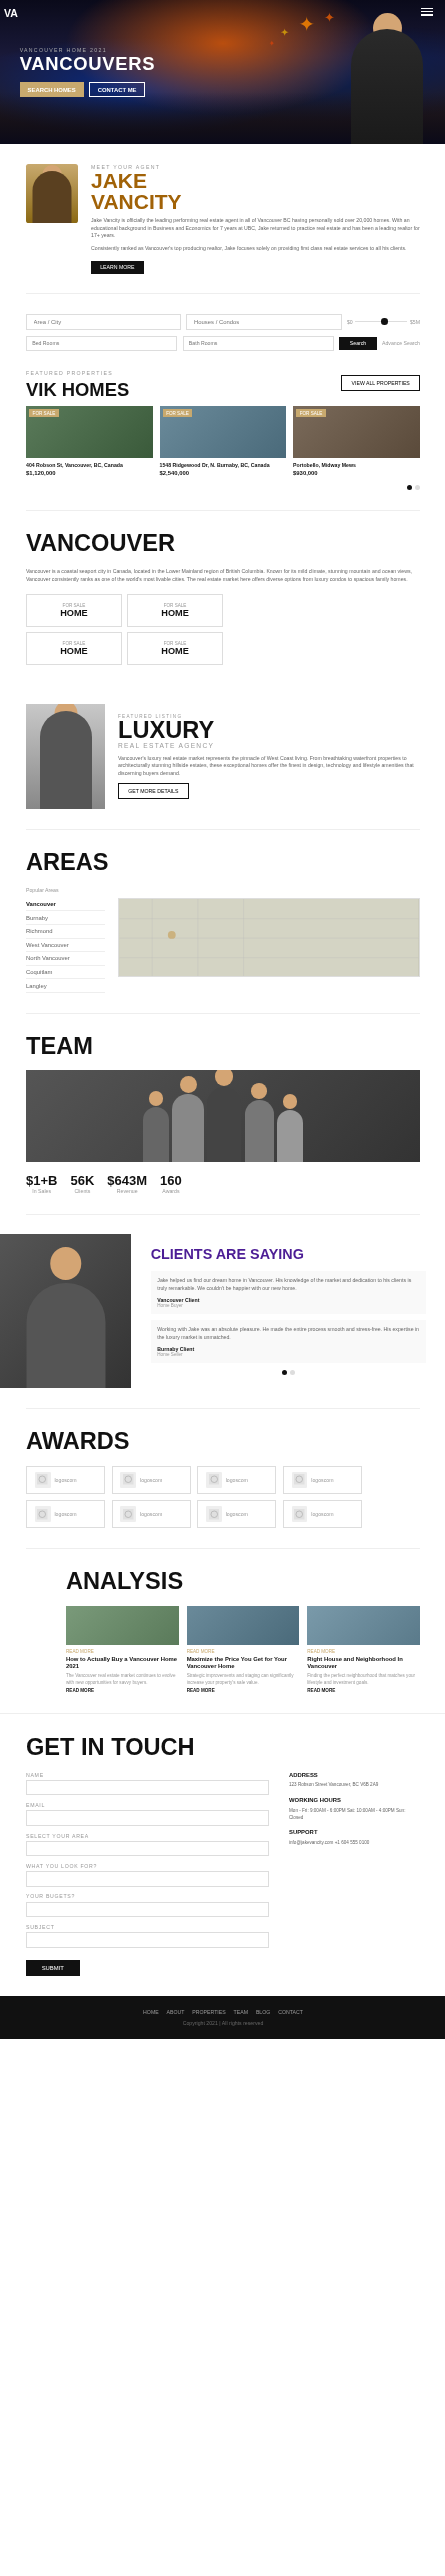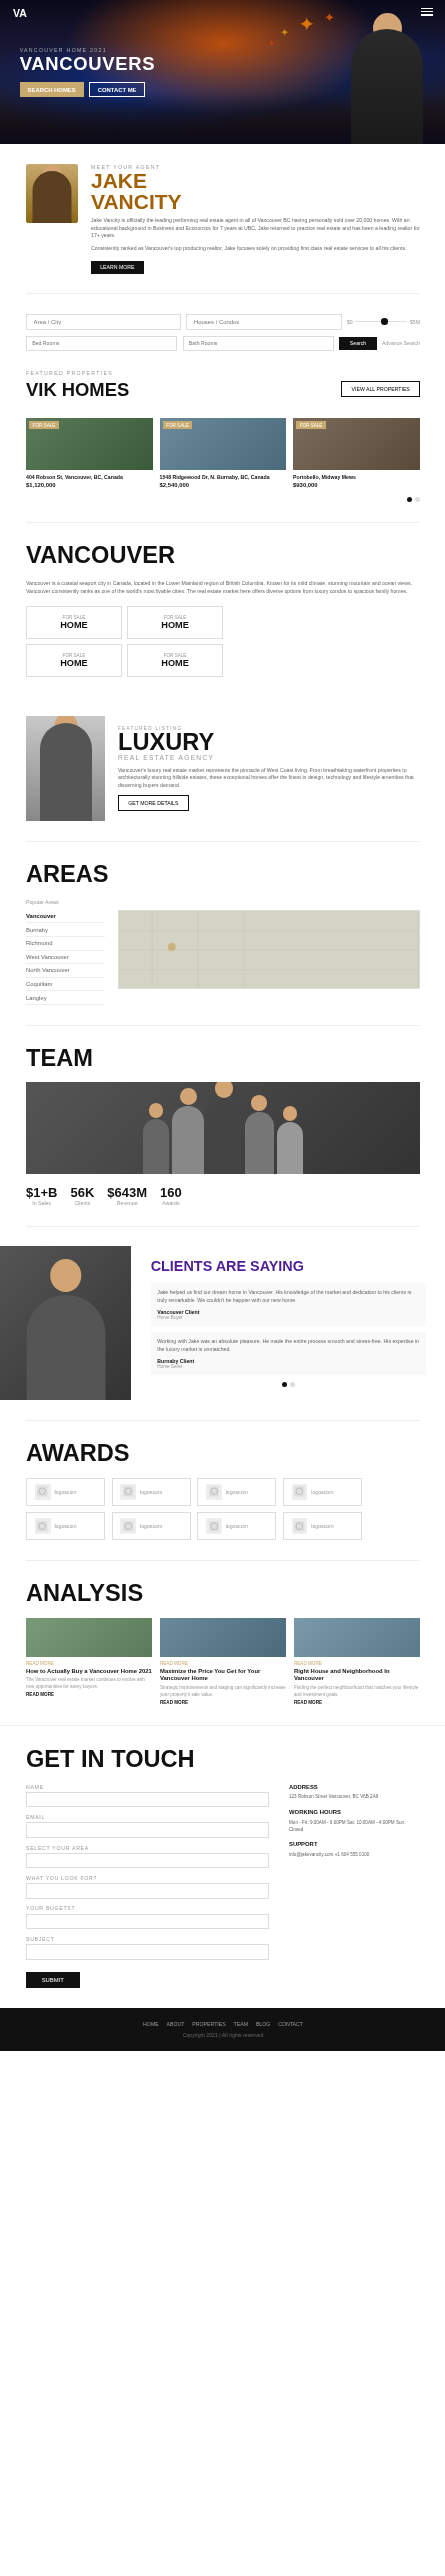--- a/index.html
+++ b/index.html
@@ -43,21 +43,21 @@
       padding: 3.3px 7.9px; font-size: 5.9px; font-weight: bold;
       border: none; cursor: pointer; text-transform: uppercase;
     }
     .hero-btn-primary { background: #c8a96e; color: #fff; }
     .hero-btn-secondary { background: transparent; color: #fff; border: 0.7px solid #fff; }
     .hero-person {
       width: 118px; height: 144px; position: relative;
       display: flex; align-items: flex-end; justify-content: center;
     }
     .hero-logo {
-      position: absolute; top: 6.6px; left: 13px; z-index: 3;
+      position: absolute; top: 6.6px; left: 4px; z-index: 3;
       color: #fff; font-size: 10.5px; font-weight: bold;
     }
     .menu-line { width: 11.8px; height: 1.3px; background: #fff; }
 
     
     .agent-bio {
       padding: 19.7px 26px;
       display: flex; gap: 13px; align-items: flex-start;
     }
     .agent-photo {
@@ -99,21 +99,21 @@
       padding: 3.9px 10.5px; background: #111; color: #fff; font-size: 5.2px;
       border: none; cursor: pointer;
     }
     .search-link { font-size: 5.2px; color: #999; cursor: pointer; }
     .range-slider { width: 52px; height: 1.3px; background: #ddd; position: relative; }
     .range-dot { width: 6.6px; height: 6.6px; background: #111; border-radius: 50%; position: absolute; top: -2.6px; left: 50%; }
 
     
     .featured-section { padding: 0 26px 19.7px; }
     .featured-label { font-size: 5.2px; color: #999; text-transform: uppercase; letter-spacing: 1.3px; margin-bottom: 2.6px; }
-    .featured-title { font-size: 18.4px; font-weight: 900; color: #111; text-transform: uppercase; margin-bottom: 17px; }
+    .featured-title { font-size: 18.4px; font-weight: 900; color: #111; text-transform: uppercase; margin-bottom: 5px; }
     .homes-grid { display: flex; gap: 6.6px; }
     .home-card {
       flex: 1; position: relative;
     }
     .home-card-img {
       width: 100%; height: 52px;
       background: #888; position: relative; overflow: hidden;
     }
     .home-card-1 .home-card-img { background: linear-gradient(135deg, #5a7a5a 0%, #3a5a3a 100%); }
     .home-card-2 .home-card-img { background: linear-gradient(135deg, #6a8a9a 0%, #4a6a7a 100%); }
@@ -222,21 +222,21 @@
       border: 0.7px solid #ddd; padding: 5.2px 7.9px; min-width: 79px;
     }
     .award-icon {
       width: 15.7px; height: 15.7px; background: #eee; border-radius: 1.3px;
       display: flex; align-items: center; justify-content: center;
       font-size: 6.6px; color: #999;
     }
     .award-name { font-size: 5.2px; color: #999; }
 
     
-    .analysis-section { padding: 19.7px 26px; }
+    .analysis-section { padding: 19.7px 26px; margin-left: 40px; }
     .analysis-grid { display: flex; gap: 7.9px; margin-top: 10.5px; }
     .analysis-card { flex: 1; }
     .analysis-img {
       width: 100%; height: 39px;
       background: linear-gradient(135deg, #6a8a9a 0%, #4a6a7a 100%);
       margin-bottom: 3.9px;
     }
     .analysis-card:nth-child(1) .analysis-img { background: linear-gradient(135deg, #7a9a7a 0%, #5a7a5a 100%); }
     .analysis-card:nth-child(2) .analysis-img { background: linear-gradient(135deg, #6a8a9a 0%, #4a6a7a 100%); }
     .analysis-card:nth-child(3) .analysis-img { background: linear-gradient(135deg, #7a9aaa 0%, #5a7a8a 100%); }

